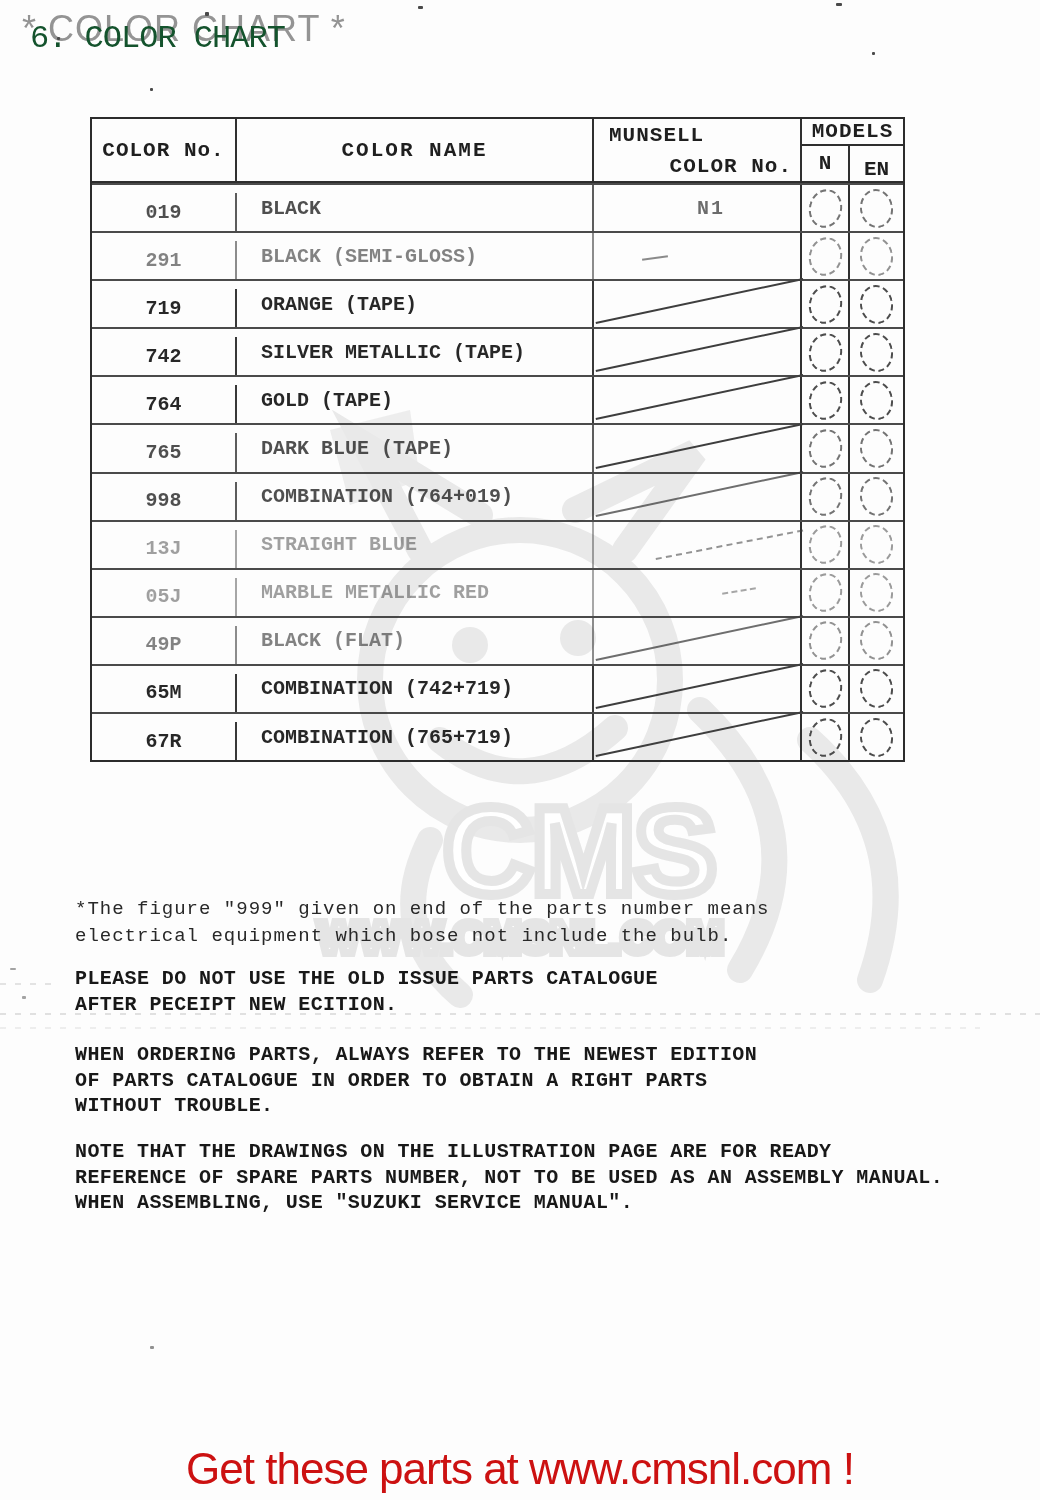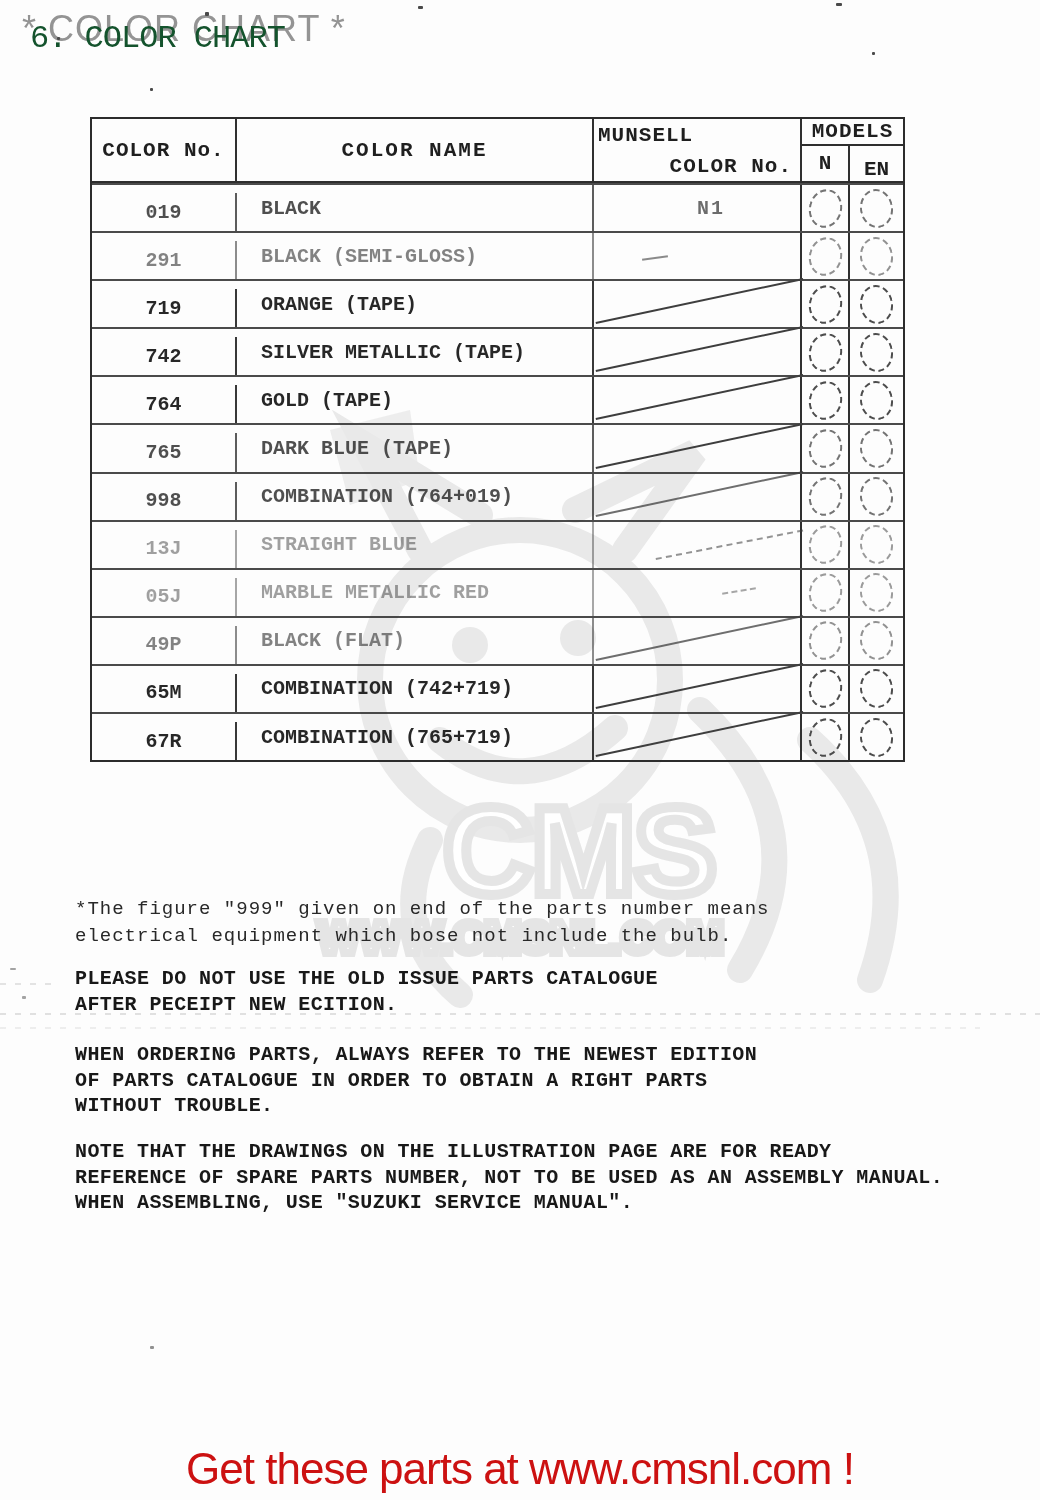--- a/index.html
+++ b/index.html
@@ -25,21 +25,21 @@
 
   
   .tbl{position:absolute;left:90px;top:117px;width:815px;z-index:2;
        border:2px solid #2c2c2c;box-sizing:border-box;background:transparent;}
   .thead{display:flex;height:62px;border-bottom:2px solid #2e2e2e;font-weight:bold;font-size:21px;}
   .c{box-sizing:border-box;}
   .cb{border-right:2px solid #303030;}
   .h1{width:145px;display:flex;align-items:center;justify-content:center;letter-spacing:1px;}
   .h2{width:357px;display:flex;align-items:center;justify-content:center;letter-spacing:2px;}
   .h3{width:208px;display:flex;flex-direction:column;justify-content:space-between;
-      padding:5px 8px 3px 4px;letter-spacing:1px;}
+      padding:5px 8px 3px 15px;letter-spacing:1px;}
   .h3 .l1{align-self:flex-start;}
   .h3 .l2{align-self:flex-end;}
   .hm{flex:1;display:flex;flex-direction:column;}
   .hm-top{height:32px;display:flex;align-items:center;justify-content:center;
           border-bottom:2px solid #2e2e2e;letter-spacing:1px;}
   .hm-sub{flex:1;display:flex;}
   .hm-n{width:46px;display:flex;align-items:center;justify-content:center;border-right:2px solid #303030;}
   .hm-en{flex:1;display:flex;align-items:center;justify-content:center;margin-top:12px;}
 
   .trow{display:flex;height:46.1px;border-top:2px solid rgba(44,44,44,.85);font-weight:bold;font-size:20px;}

